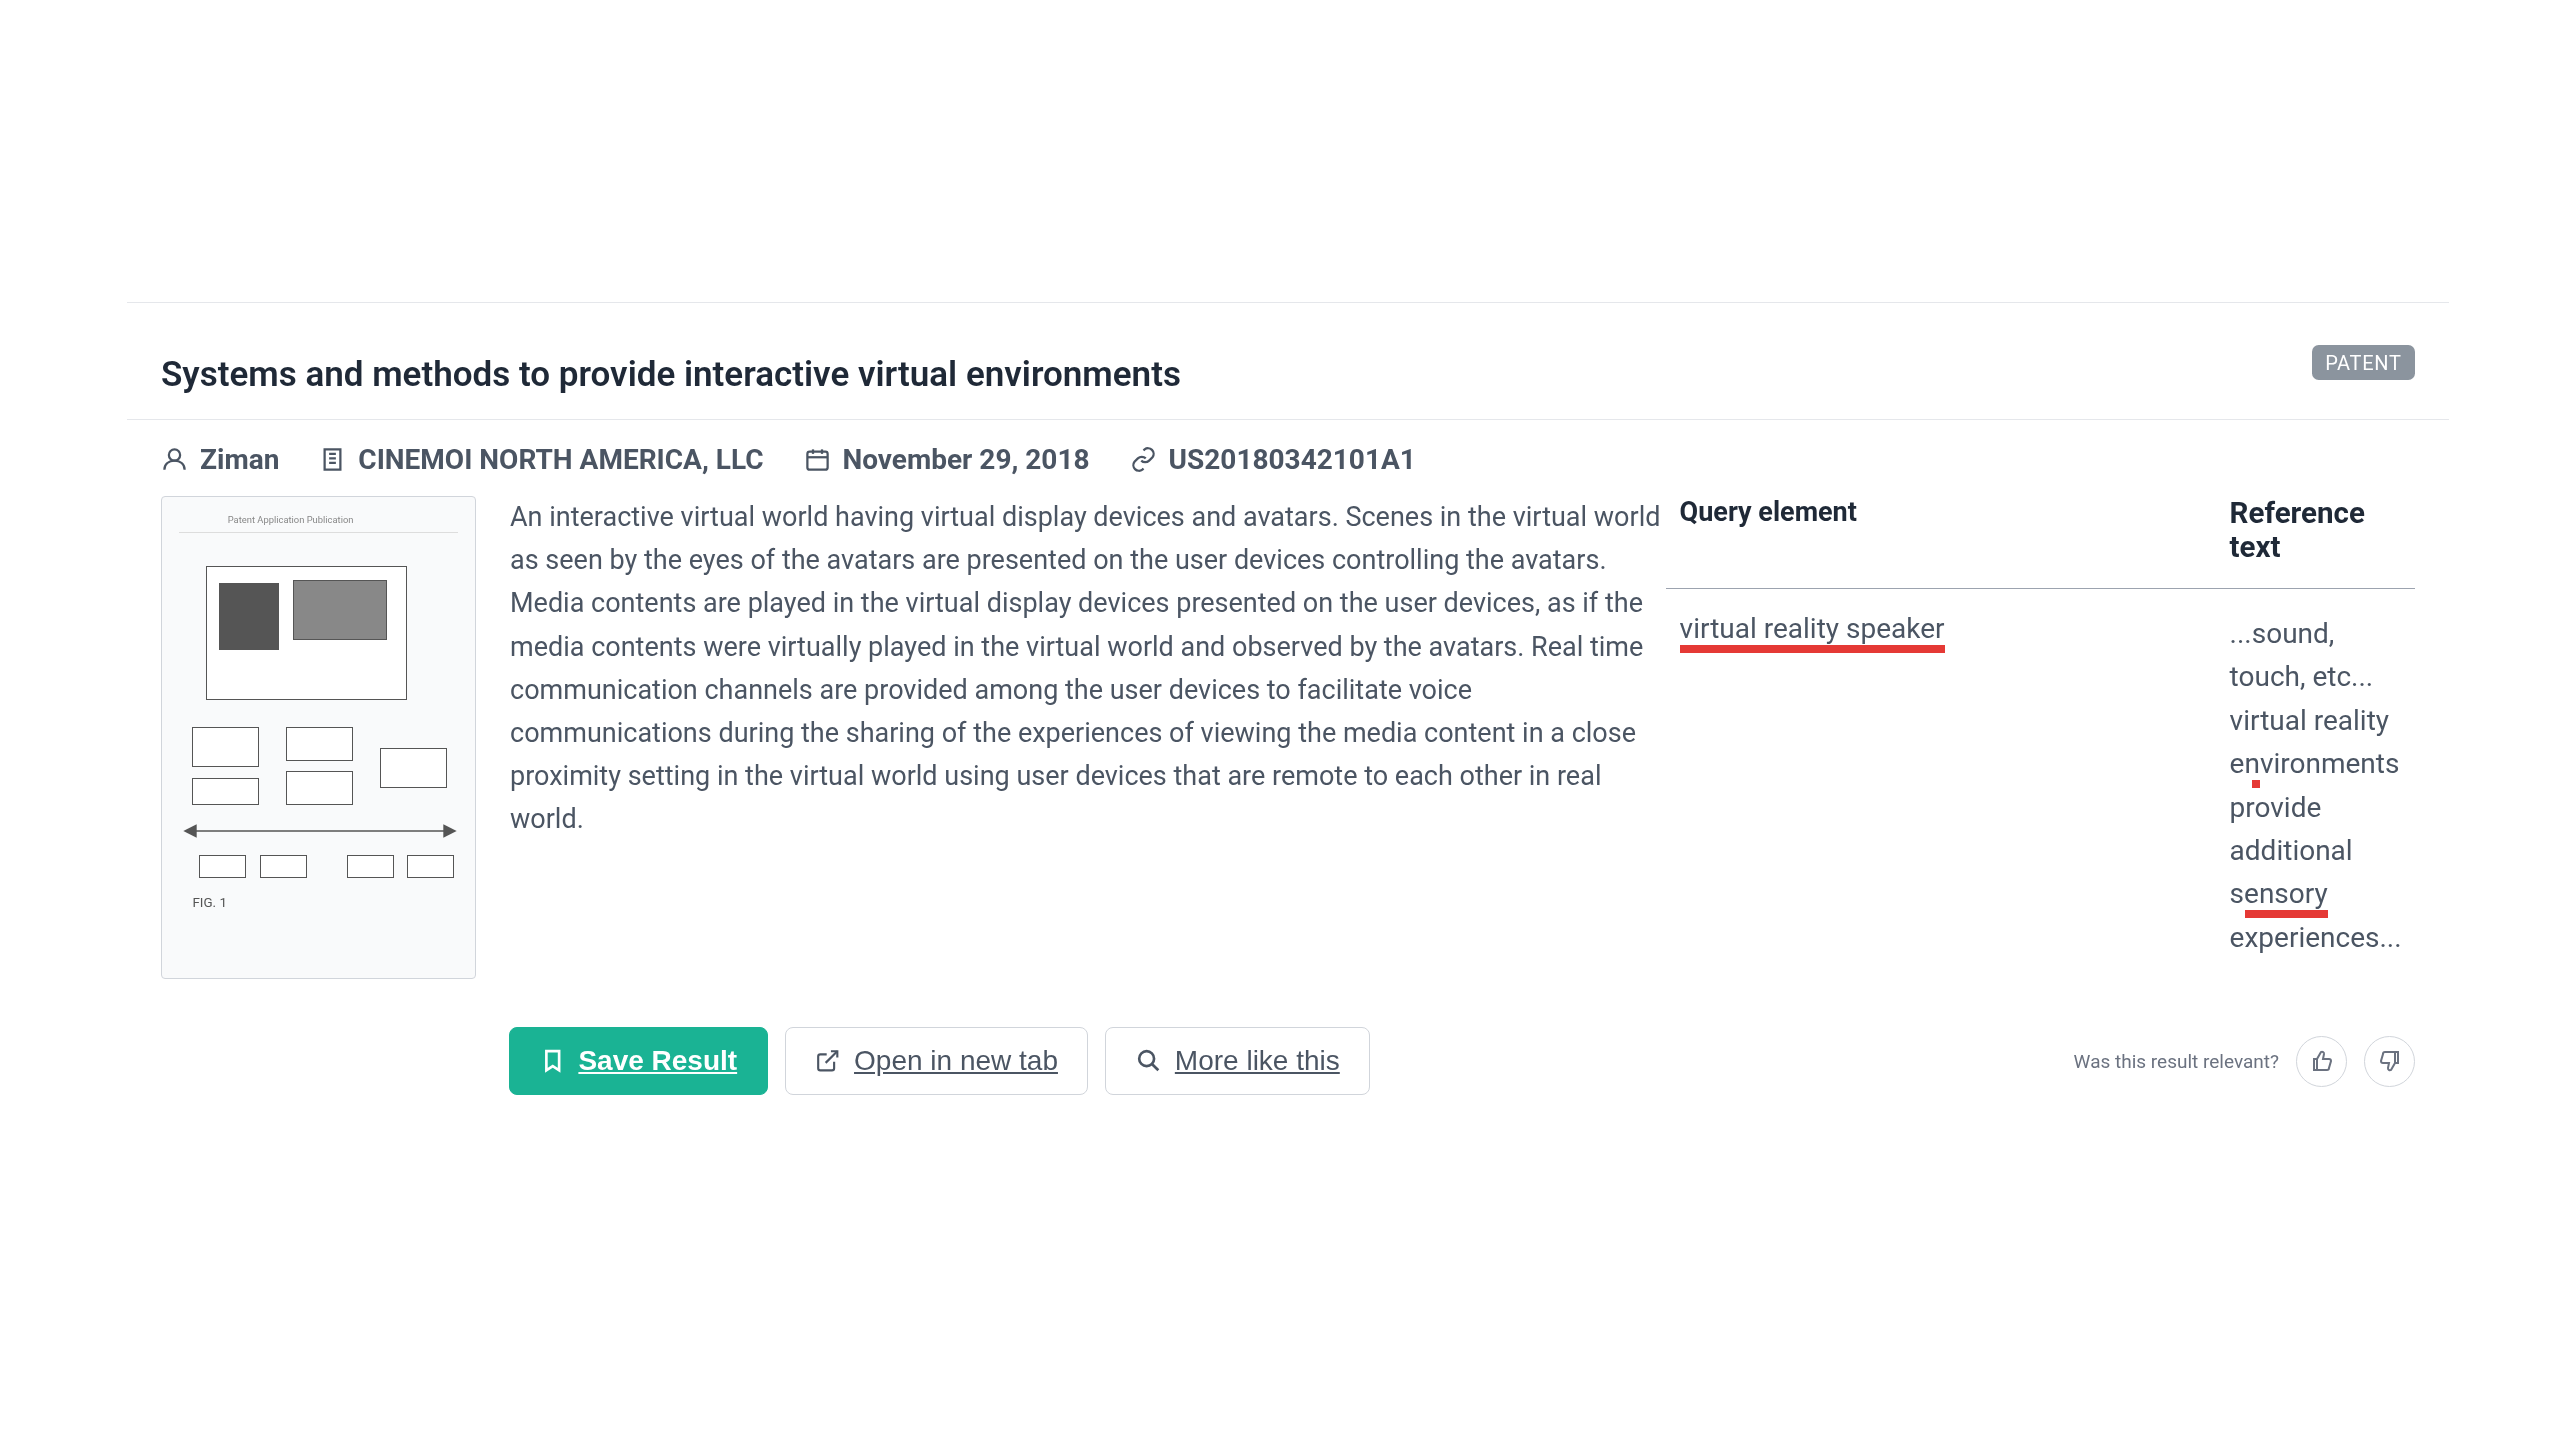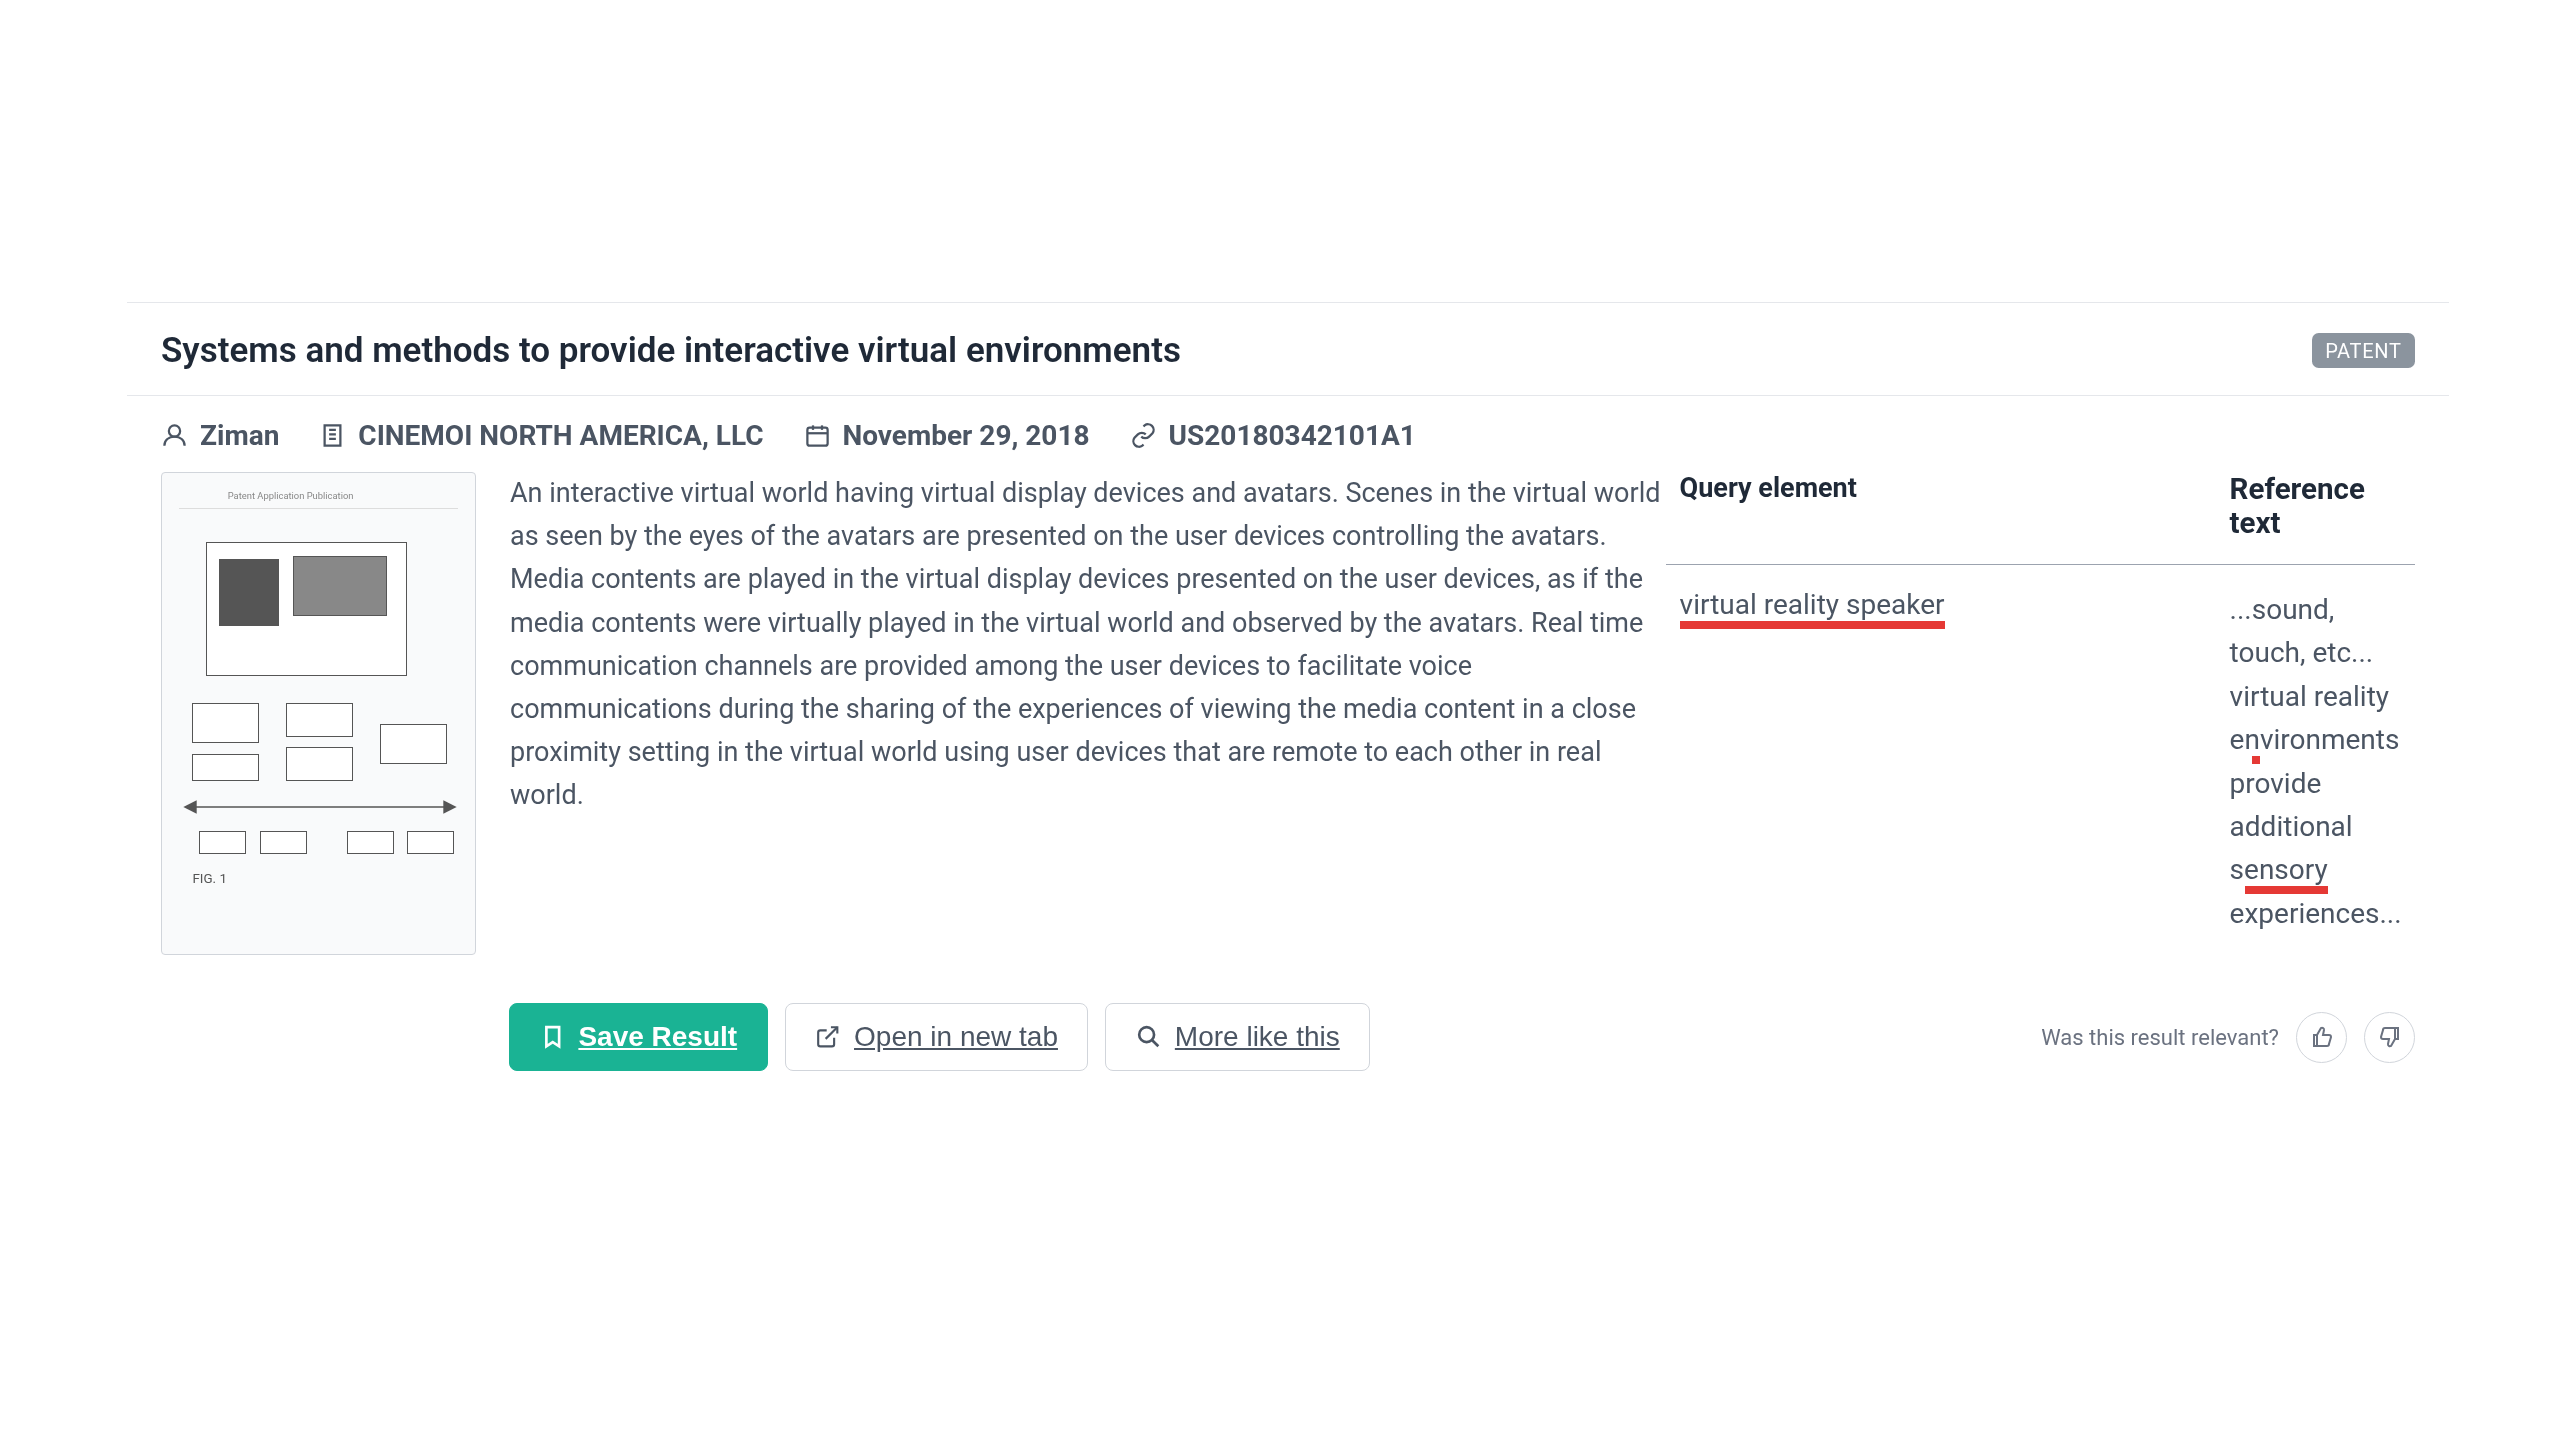--- a/index.html
+++ b/index.html
@@ -32,20 +32,21 @@
       justify-content: space-between;
       align-items: center;
       padding: 27px 34px 23.5px 34px;
       border-bottom: 1.3px solid #e5e7eb;
     }
     
     .title {
       font-size: 35px;
       font-weight: 600;
       color: #1f2937;
+      margin-top: 24px;
     }
     
     .badge {
       background: #8b949e;
       color: #ffffff;
       font-size: 20px;
       font-weight: 400;
       padding: 5.4px 13.4px;
       border-radius: 6.7px;
       letter-spacing: 0.7px;
@@ -222,21 +223,21 @@
       height: 25.5px;
     }
     
     .feedback {
       display: flex;
       align-items: center;
       gap: 17px;
     }
     
     .feedback-text {
-      font-size: 22px;
+      font-size: 19px;
       color: #6b7280;
     }
     
     .thumb-btn {
       width: 51px;
       height: 51px;
       border: 1.3px solid #d1d5db;
       border-radius: 50%;
       background: #ffffff;
       display: flex;

